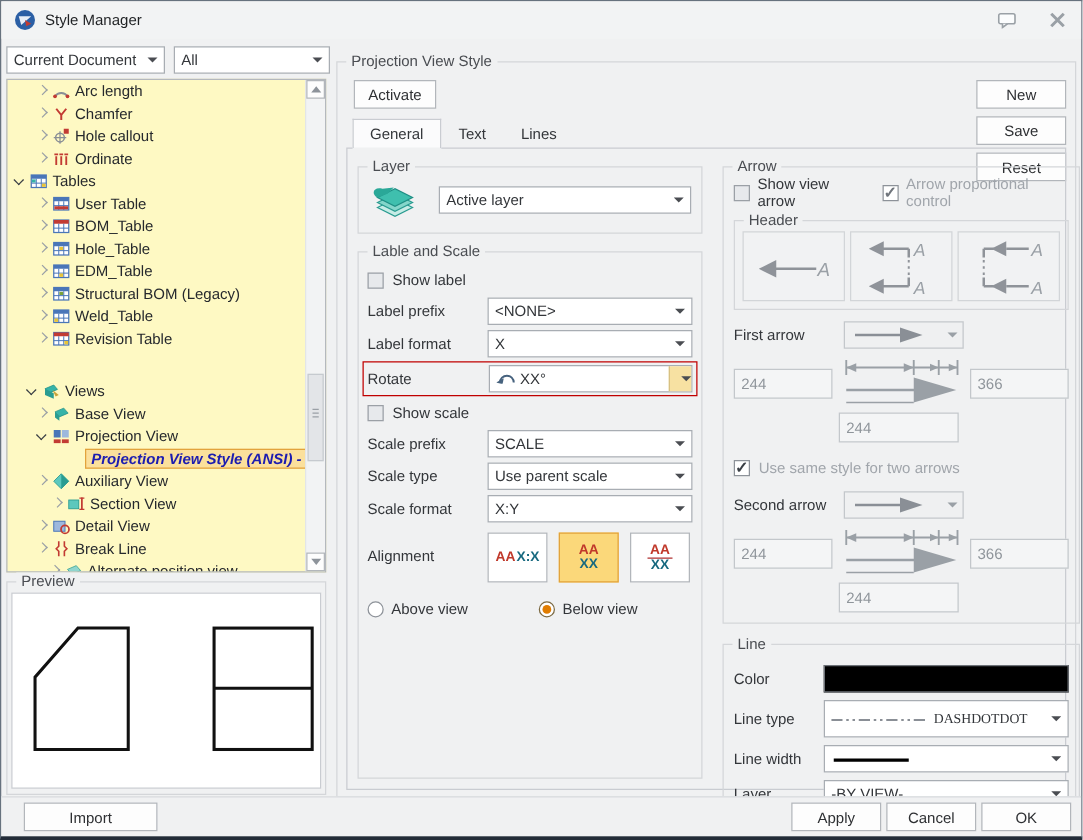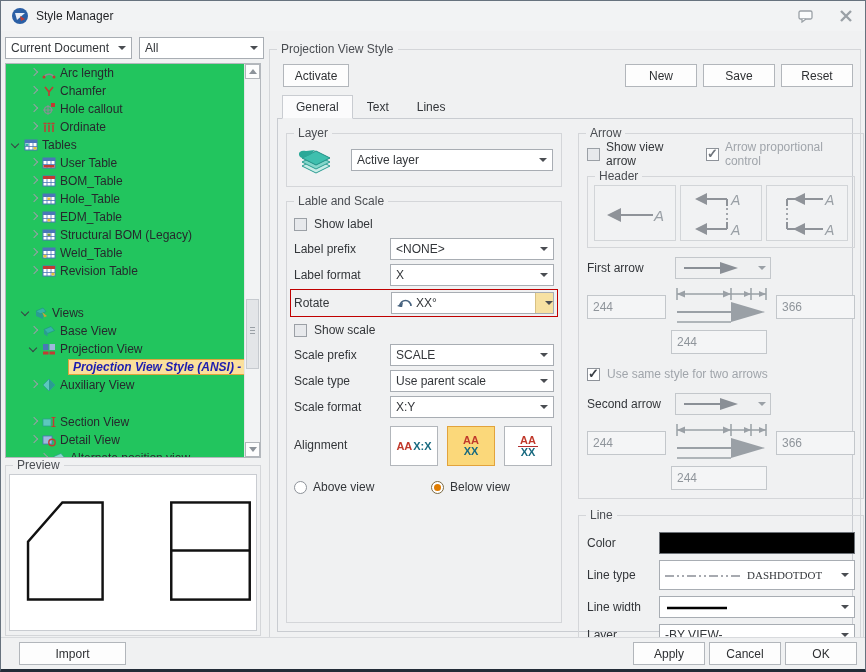--- a/index.html
+++ b/index.html
@@ -15,21 +15,21 @@
   
   .filters{position:absolute;left:4px;top:36px;display:flex;gap:7px;}
   .cb{height:22px;background:#fff;border:1px solid #a8adb3;display:flex;align-items:center;
     padding:0 5px;box-sizing:border-box;position:relative;}
   .cb .txt{white-space:nowrap;overflow:hidden;}
   .arr{width:0;height:0;border-left:4px solid transparent;border-right:4px solid transparent;
     border-top:4px solid #4a4d52;margin-left:auto;}
   .arr.gray{border-top-color:#9aa0a6;}
   .f1{width:127px;} .f2{width:125px;}
   
-  .tree{position:absolute;left:4px;top:62px;width:256px;height:395px;background:#22c55e;
+  .tree{position:absolute;left:4px;top:62px;width:256px;height:395px;background:#fef9c3;
     border:1px solid #b4b8bd;box-sizing:border-box;overflow:hidden;}
   .trow{height:18px;display:flex;align-items:center;gap:4px;white-space:nowrap;}
   .chev{width:8px;height:8px;flex:0 0 8px;position:relative;}
   .chev.r::after{content:"";position:absolute;left:1px;top:0;width:5px;height:5px;
     border-right:1.6px solid #9aa0a6;border-bottom:1.6px solid #9aa0a6;transform:rotate(-45deg);}
   .chev.d::after{content:"";position:absolute;left:0;top:0;width:5px;height:5px;
     border-right:1.6px solid #3a3f45;border-bottom:1.6px solid #3a3f45;transform:rotate(45deg);}
   .ticon{width:14px;height:14px;flex:0 0 14px;}
   .ticon svg{width:14px;height:14px;display:block;}
   .tlabel{font-size:12px;color:#26292d;}
@@ -49,21 +49,21 @@
   .glab{position:absolute;top:-8px;left:7px;background:#f0f1f2;padding:0 4px;font-size:12px;color:#4a4d52;line-height:14px;}
   
   .preview{position:absolute;left:4px;top:464px;width:256px;height:171px;}
   .pv-canvas{position:absolute;left:3px;right:3px;top:8px;bottom:4px;background:#fff;border:1px solid #c9ccd1;}
   .pv-canvas svg{width:100%;height:100%;display:block;}
   
   .mainfs{position:absolute;left:268px;top:48px;width:592px;height:589px;}
   .btn{background:#fdfdfd;border:1px solid #b2b6bb;color:#2e3033;font-size:12px;
     display:flex;align-items:center;justify-content:center;box-sizing:border-box;cursor:default;}
   .activate{position:absolute;left:13px;top:14px;width:66px;height:23px;}
-  .topbtns{position:absolute;right:7px;top:14px;display:flex;gap:6px;}
+  .topbtns{position:absolute;right:7px;top:14px;display:flex;gap:6px;flex-direction:column;}
   .topbtns .btn{width:72px;height:23px;}
   .tabs{position:absolute;left:12px;top:45px;display:flex;z-index:2;}
   .tab{padding:4px 13px 3px;color:#33363a;border:1px solid transparent;}
   .tab.active{background:#fbfbfc;border:1px solid #c9ccd1;border-bottom-color:#f0f1f2;margin-bottom:-1px;}
   .tabpanel{position:absolute;left:7px;right:7px;top:68px;bottom:5px;border:1px solid #c9ccd1;
     display:flex;padding:14px 6px 8px 8px;gap:16px;box-sizing:border-box;}
   .colL{width:276px;flex:0 0 276px;display:flex;flex-direction:column;}
   .colR{flex:1;display:flex;flex-direction:column;}
   
   .layer-grp{height:54px;display:flex;align-items:center;gap:14px;padding:6px 8px;}
@@ -351,40 +351,50 @@
         <div class="trow" style="padding-left: 24px;">
           <span class="chev r"></span>
           <span class="ticon">
             <svg viewBox="0 0 14 14">
               <path d="M7 1 L13 7 7 13 1 7z" fill="#5cc8bd" stroke="#2a9c91" stroke-width="0.7"></path>
               <path d="M7 1 L13 7 7 13z" fill="#2a9c91"></path>
             </svg>
           </span>
           <span class="tlabel">Auxiliary View</span>
         </div>
-        <div class="trow" style="padding-left: 24px; margin-top: 19px;">
+        <div class="trow" style="padding-left: 36px;">
           <span class="chev r"></span>
           <span class="ticon">
             <svg viewBox="0 0 14 14">
               <rect x="1" y="4" width="8" height="7" fill="#5cc8bd" stroke="#2a9c91" stroke-width="0.7"></rect>
               <path d="M11.5 2v10" stroke="#c23b33" stroke-width="1.4"></path>
               <path d="M9.5 2.5h4 M9.5 11.5h4" stroke="#c23b33" stroke-width="1.1"></path>
             </svg>
           </span>
           <span class="tlabel">Section View</span>
         </div>
         <div class="trow" style="padding-left: 24px;">
           <span class="chev r"></span>
           <span class="ticon">
             <svg viewBox="0 0 14 14">
               <rect x="1" y="3" width="9" height="8" fill="#9db8dd" stroke="#4a76b8" stroke-width="0.8"></rect>
               <circle cx="10" cy="9.5" r="3.2" fill="none" stroke="#c23b33" stroke-width="1.4"></circle>
             </svg>
           </span>
           <span class="tlabel">Detail View</span>
+        </div>
+        <div class="trow" style="padding-left: 24px;">
+          <span class="chev r"></span>
+          <span class="ticon">
+            <svg viewBox="0 0 14 14">
+              <path d="M5 1 v4 l-2 2 2 2 v4" stroke="#c23b33" fill="none" stroke-width="1.3"></path>
+              <path d="M9.5 1 v4 l2 2 -2 2 v4" stroke="#c23b33" fill="none" stroke-width="1.3"></path>
+            </svg>
+          </span>
+          <span class="tlabel">Break Line</span>
         </div>
         <div class="trow" style="padding-left: 34px;">
           <span class="chev r"></span>
           <span class="ticon">
             <svg viewBox="0 0 14 14">
               <path d="M2 5.5 l7 -3 3.5 4 -7 3z" fill="#8fd6ce" stroke="#2a9c91" stroke-width="0.6"></path>
               <rect x="2.5" y="10" width="9" height="2.5" fill="#8a8f96" opacity="0.55"></rect>
             </svg>
           </span>
           <span class="tlabel">Alternate position view</span>

